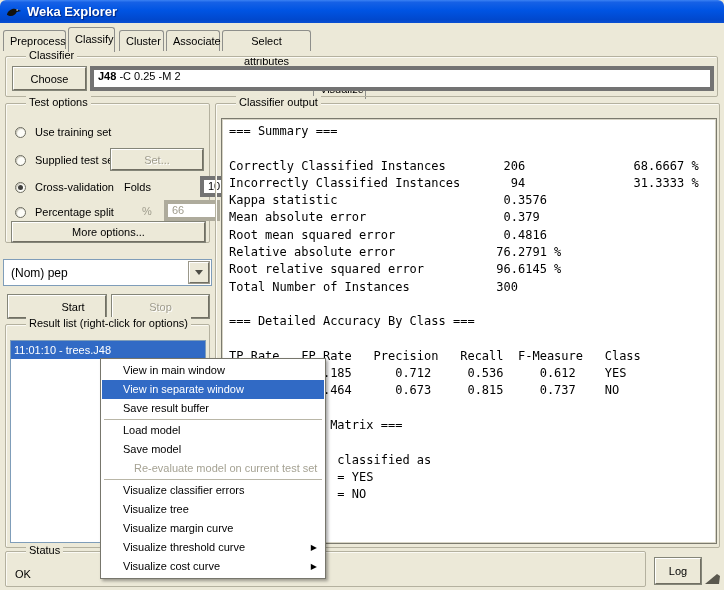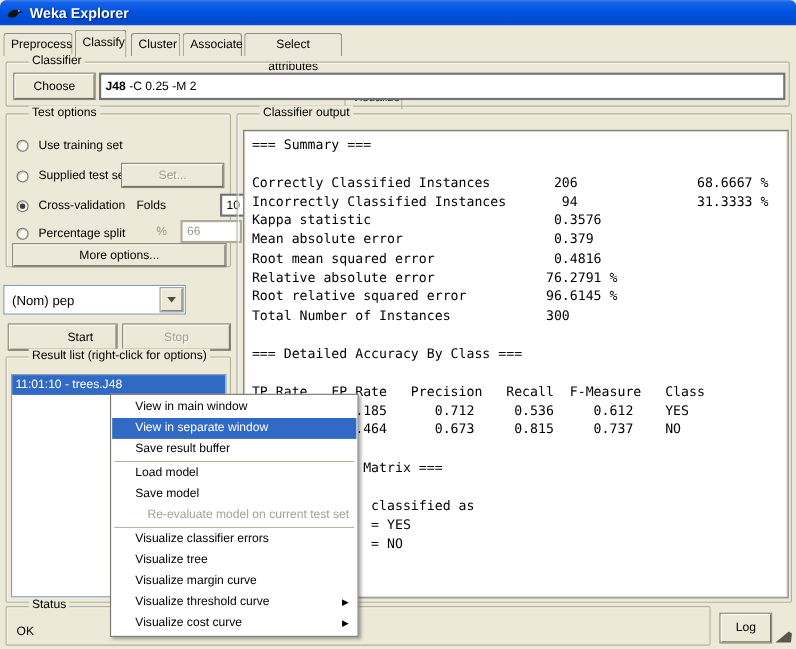--- a/index.html
+++ b/index.html
@@ -33,22 +33,22 @@
   }
   
   .btn {
     position:absolute; background:#ece9d8; border:1px solid #848578;
     border-color:#fff #716f63 #716f63 #fff; outline:1px solid #848578;
     text-align:center; cursor:default; display:flex; align-items:center; justify-content:center;
   }
   .btn.disabled { color:#9f9c8d; text-shadow:1px 1px 0 #fff; }
   
   .field {
-    position:absolute; background:#fff; border:2px solid #737373;
-    display:flex; align-items:center; padding:0 4px; white-space:pre;
+    position:absolute; background:#fff; border:4px solid #737373;
+    display:flex; padding:0 4px; white-space:pre;
   }
   .field.disabled { color:#9f9c8d; border-color:#aeab9c; }
   
   .radio-row { position:absolute; display:flex; align-items:center; height:14px; }
   .radio {
     width:11px; height:11px; border-radius:50%; background:#fdfdf8;
     border:1px solid #6c6c60; box-shadow: inset 1px 1px 1px #c9c6b8; margin-right:9px; position:relative;
   }
   .radio.checked::after {
     content:""; position:absolute; left:2px; top:2px; width:5px; height:5px; border-radius:50%; background:#3f3f3c;
@@ -145,21 +145,21 @@
     <span class="status-text" style="left:136px; top:101px; position:absolute; color:#9f9c8d;">%</span>
     <div class="field disabled" style="left:158px; top:96px; width:56px; height:21px; position:absolute;">
       <span>66</span>
     </div>
 
     <div class="btn" style="left:6px; top:118px; width:193px; height:20px; position:absolute;">
       <span>More options...</span>
     </div>
   </div>
 
-  <div class="combo" style="left:3px; top:259px; width:166px; height:27px;">
+  <div class="combo" style="left:3px; top:259px; width:209px; height:27px;">
     <span class="combo-text">(Nom) pep</span>
     <span class="combo-btn">
         <span class="arr-down"></span>
       </span>
   </div>
 
   <div class="btn" style="left:8px; top:295px; width:98px; height:23px;padding-left:32px;">
     <span>Start</span>
   </div>
   <div class="btn disabled" style="left:112px; top:295px; width:97px; height:23px;">

